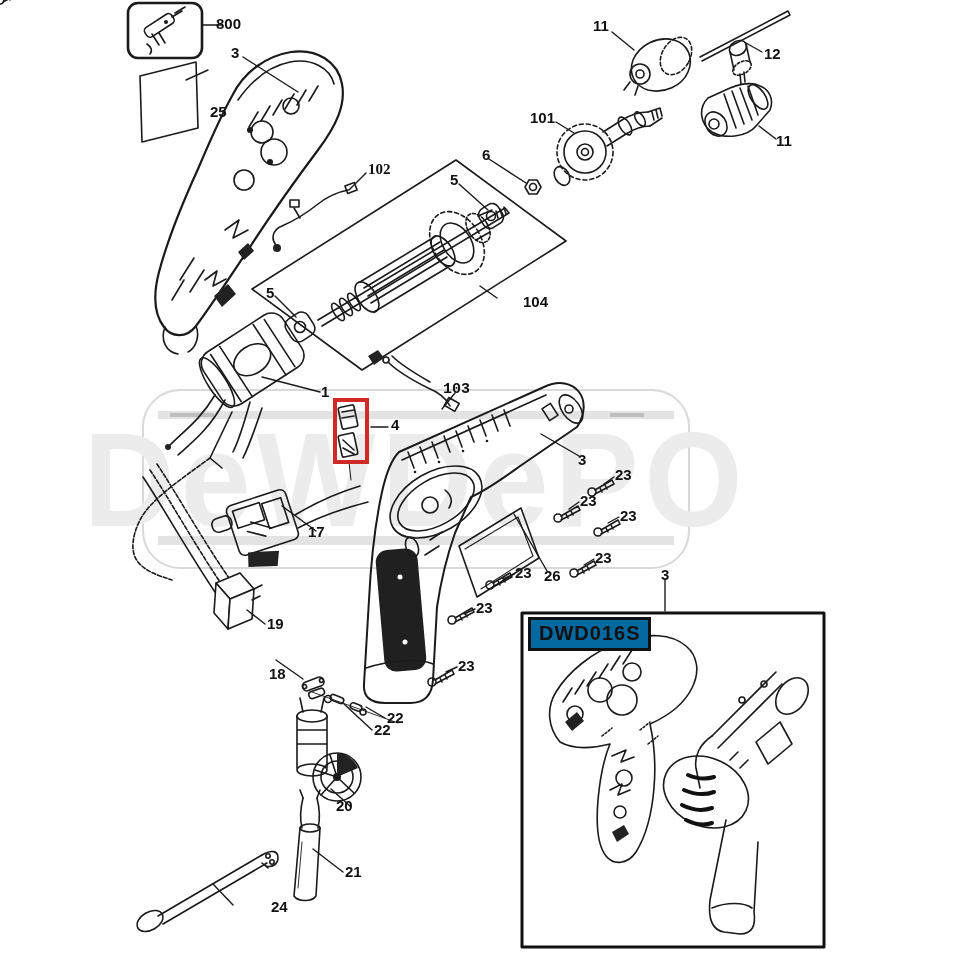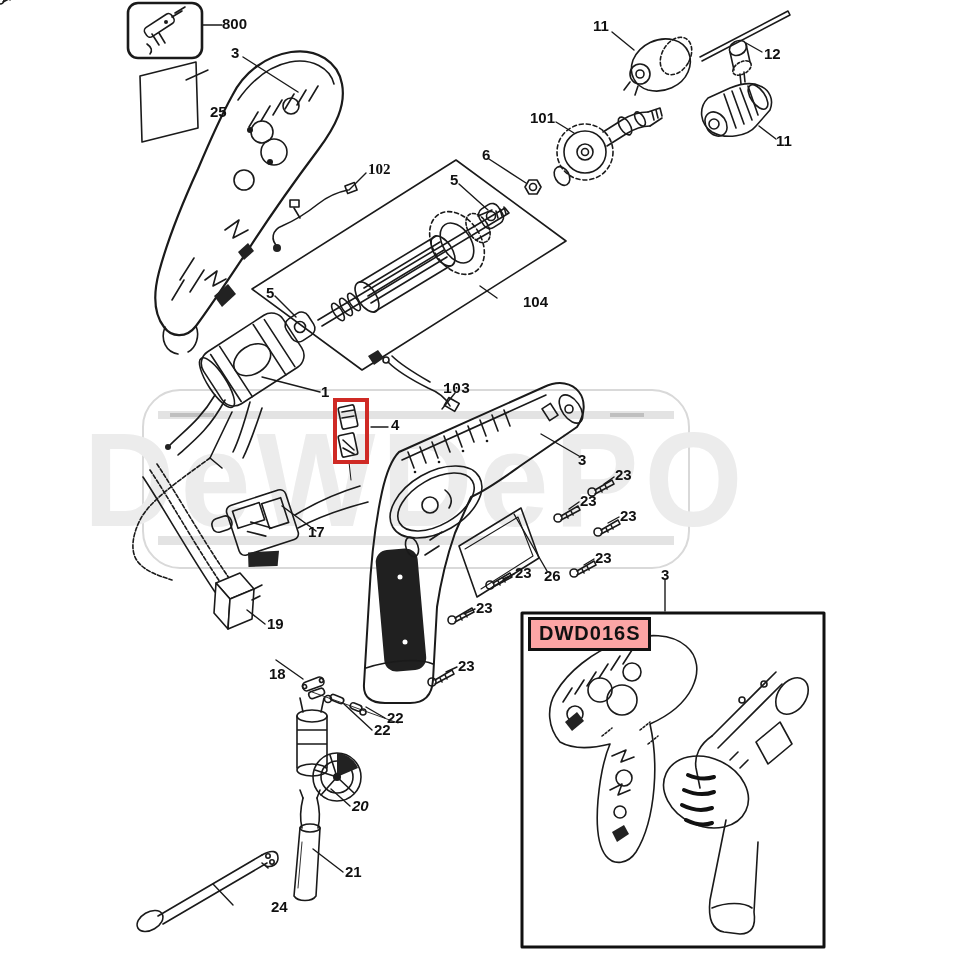--- a/index.html
+++ b/index.html
@@ -15,21 +15,21 @@
   .wm-mark{position:absolute;height:4px;background:#bfbfbf;top:22px;}
   .wm-mark.l{left:26px;width:44px;}
   .wm-mark.r{right:44px;width:34px;}
   .wm-text{font-weight:bold;font-size:126px;letter-spacing:6px;color:#ececec;
            transform:scaleY(1.06);white-space:nowrap;user-select:none;}
   svg.layer{position:absolute;left:0;top:0;}
   .part-label{position:absolute;font-weight:bold;font-size:15px;color:#101010;line-height:1;}
   .hl-box{position:absolute;left:333px;top:398px;width:36px;height:66px;
           border:4px solid var(--hl,#cf2a25);box-sizing:border-box;}
   .inset-chip{position:absolute;left:528px;top:617px;padding:2px 8px 3px 8px;
-              border:3px solid #111;background:#fca5a5;font-weight:bold;font-size:20px;
+              border:3px solid #111;background:#0369a1;font-weight:bold;font-size:20px;
               letter-spacing:1px;color:#111;}
 </style>
 </head>
 <body>
 
 <div class="canvas">
 
   <div class="wm-band">
     <div class="wm-bar top"></div>
     <div class="wm-bar bottom"></div>
@@ -360,21 +360,21 @@
         <line x1="233" y1="905" x2="213" y2="884"></line>
         <line x1="665" y1="580" x2="665" y2="611"></line>
       </g>
   </svg>
 
   <div class="hl-box" style="--hl: #cf2a25;"></div>
 
   <div class="inset-chip">DWD016S</div>
 
   <div id="labels">
-      <div class="part-label" style="left: 222px; top: 16px;">800</div>
+      <div class="part-label" style="left: 216px; top: 16px;">800</div>
       <div class="part-label" style="left: 231px; top: 45px;">3</div>
       <div class="part-label" style="left: 210px; top: 59px; margin-top: 45px;">25</div>
       <div class="part-label" style="left: 368px; top: 162px; font-family: Liberation Serif, serif;">102</div>
       <div class="part-label" style="left: 593px; top: 18px;">11</div>
       <div class="part-label" style="left: 764px; top: 46px;">12</div>
       <div class="part-label" style="left: 530px; top: 110px;">101</div>
       <div class="part-label" style="left: 776px; top: 133px;">11</div>
       <div class="part-label" style="left: 482px; top: 147px;">6</div>
       <div class="part-label" style="left: 450px; top: 172px;">5</div>
       <div class="part-label" style="left: 266px; top: 285px;">5</div>
@@ -389,18 +389,18 @@
       <div class="part-label" style="left: 620px; top: 508px;">23</div>
       <div class="part-label" style="left: 595px; top: 550px;">23</div>
       <div class="part-label" style="left: 515px; top: 565px;">23</div>
       <div class="part-label" style="left: 476px; top: 600px;">23</div>
       <div class="part-label" style="left: 458px; top: 658px;">23</div>
       <div class="part-label" style="left: 544px; top: 568px;">26</div>
       <div class="part-label" style="left: 267px; top: 616px;">19</div>
       <div class="part-label" style="left: 269px; top: 650px; margin-top: 16px;">18</div>
       <div class="part-label" style="left: 387px; top: 710px;">22</div>
       <div class="part-label" style="left: 374px; top: 722px;">22</div>
-      <div class="part-label" style="left: 352px; top: 798px; font-style: italic;">20</div>
+      <div class="part-label" style="left: 336px; top: 798px;">20</div>
       <div class="part-label" style="left: 345px; top: 864px;">21</div>
       <div class="part-label" style="left: 235px; top: 899px; margin-left: 36px;">24</div>
       <div class="part-label" style="left: 661px; top: 567px;">3</div>
     </div>
 </div>
 
 </body></html>

